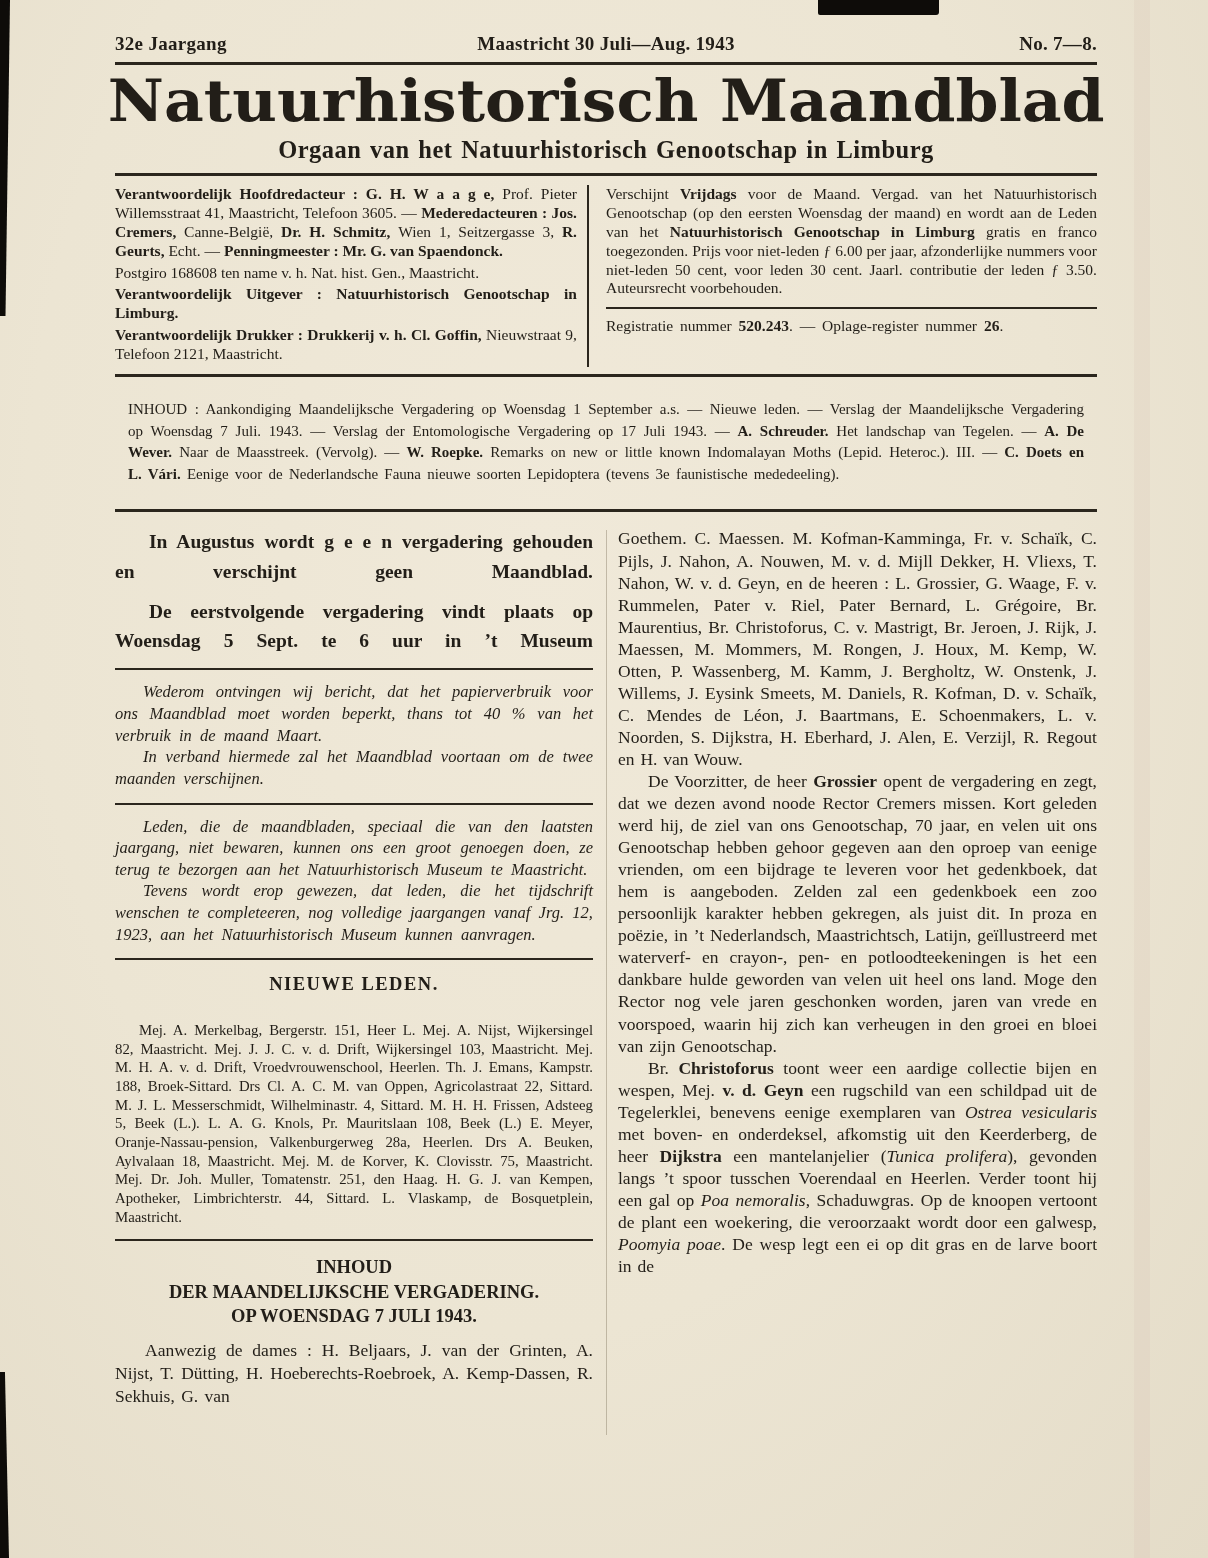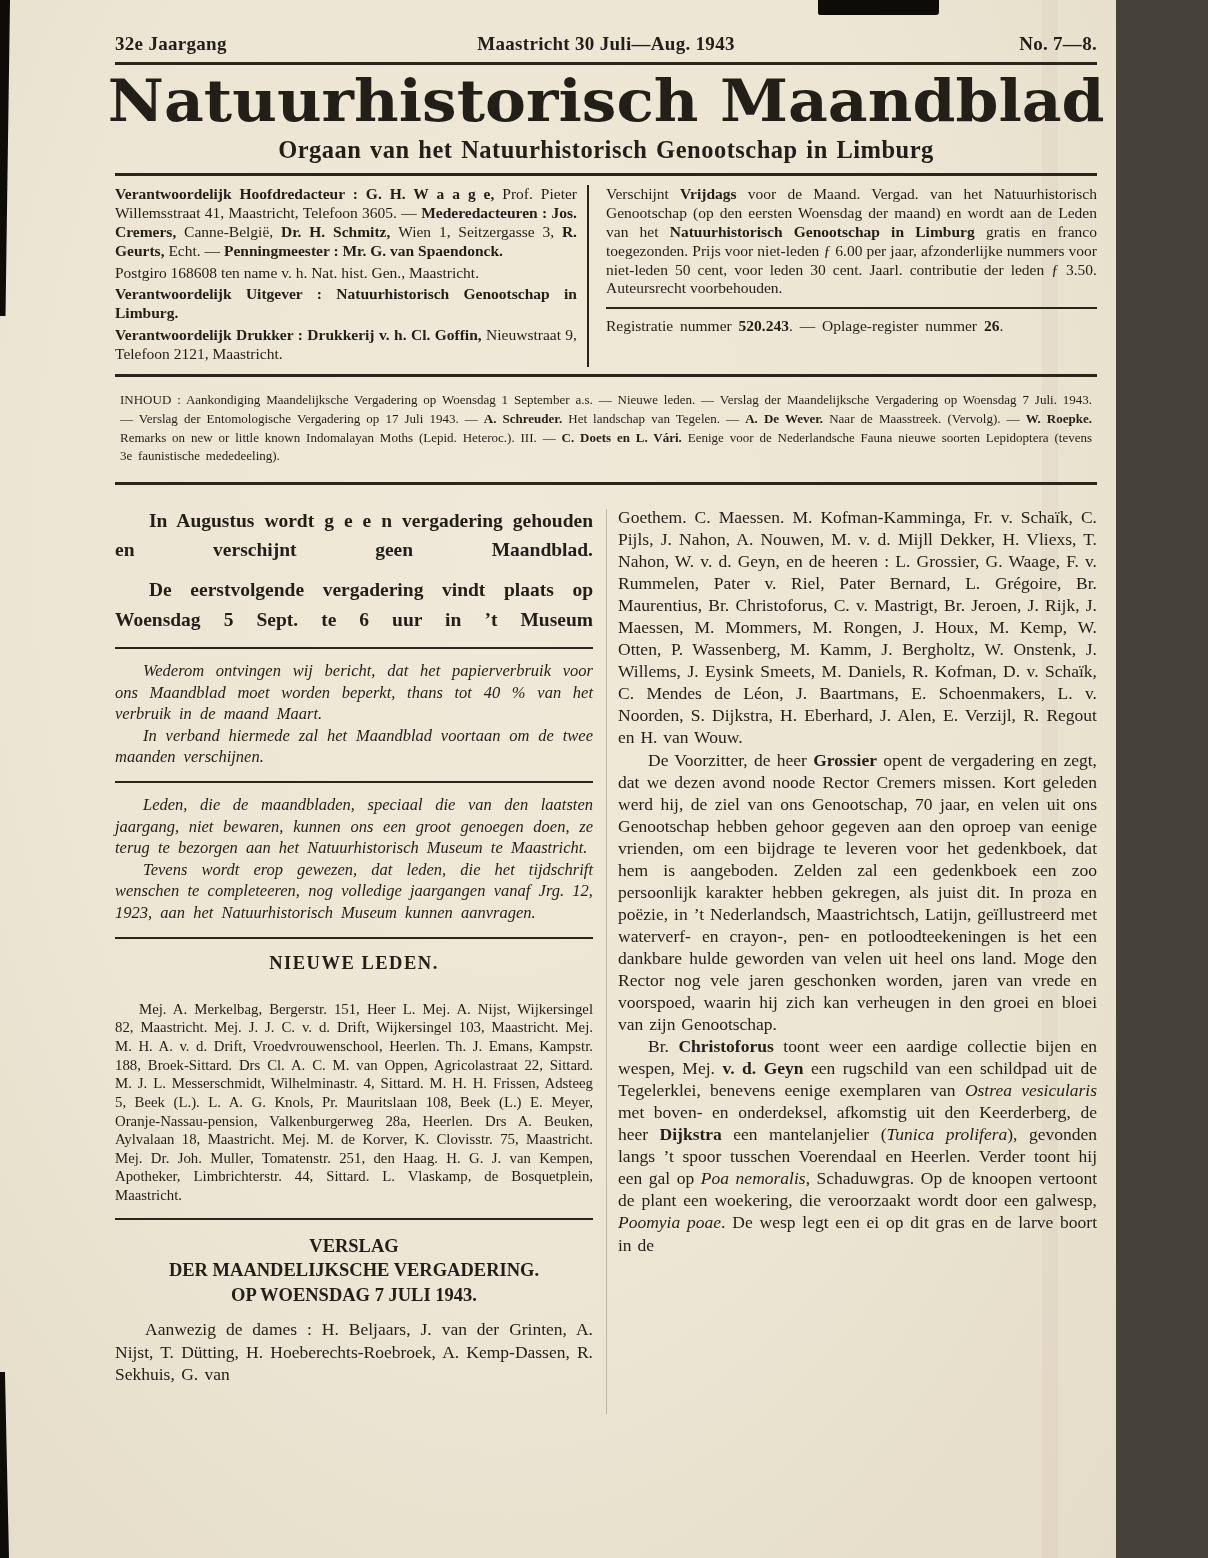--- a/index.html
+++ b/index.html
@@ -3,21 +3,21 @@
 <meta charset="utf-8">
 <style>
   :root{
     --paper:#ece5d3;
     --ink:#221e18;
     --rule:#2b261d;
   }
   html,body{margin:0;padding:0;background:#46413a;}
   .page{
     position:relative;
-    width:1116px;height:1558px;
+    width:1208px;height:1558px;
     background:radial-gradient(ellipse at 45% 35%, #f0e9d9 0%, var(--paper) 55%, #e4dcc8 100%);
     color:var(--ink);
     font-family:"Liberation Serif","DejaVu Serif",serif;
     overflow:hidden;
   }
   .scan-band{position:absolute;right:58px;top:0;bottom:0;width:16px;background:rgba(197,141,141,0.08);}
   .artifact{position:absolute;background:#0e0c09;}
   #art-left-top{left:0;top:0;width:10px;height:316px;clip-path:polygon(0 0,100% 0,55% 100%,0 100%);}
   #art-left-bottom{left:0;top:1372px;width:9px;height:186px;clip-path:polygon(0 0,55% 0,100% 100%,0 100%);}
   #art-top-bar{left:818px;top:0;width:121px;height:15px;border-radius:0 0 3px 2px;}
@@ -44,24 +44,24 @@
   .colophon{display:flex;padding:9px 0 7px;}
   .colo-left{width:462px;}
   .colo-divider{width:2px;background:var(--rule);margin-left:10px;}
   .colo-right{flex:1;padding-left:17px;}
   .colophon p{margin:0 0 3px;font-size:15.5px;line-height:1.22;text-align:justify;}
   .reg-rule{border:0;border-top:2.5px solid var(--rule);margin:9px 0 8px;}
   .registration{text-align:left !important;word-spacing:3px;}
 
   
   .inhoud{padding:10px 1px 12px;}
-  .inhoud p{margin:4px;font-size:13px;line-height:1.44;text-align:justify;word-spacing:2.5px;}
+  .inhoud p{margin:12px;font-size:15px;line-height:1.44;text-align:justify;word-spacing:2.5px;}
 
   
-  .body-cols{display:flex;padding-top:21px;}
+  .body-cols{display:flex;padding-top:15px;}
   .body-left{width:478px;}
   .body-divider{width:1px;background:rgba(100,88,64,.33);margin:3px 11px 0 13px;height:905px;align-self:flex-start;}
   .body-right{flex:1;}
 
   .announce p{margin:0;font-weight:bold;font-size:19.5px;line-height:1.5;
     text-align:justify;text-align-last:justify;word-spacing:4px;text-indent:34px;}
   .announce p + p{margin-top:11px;}
   .col-rule{border:0;border-top:2.5px solid var(--rule);margin:13px 0 11px;}
   .notice p{margin:0;font-style:italic;font-size:16.5px;line-height:1.31;text-align:justify;word-spacing:4px;text-indent:28px;}
   .section-head{margin:14px 0 26px;text-align:center;font-weight:bold;font-size:18.5px;letter-spacing:1.5px;}
@@ -137,21 +137,21 @@
         <hr class="col-rule">
         <div class="notice">
           <p>Leden, die de maandbladen, speciaal die van den laatsten jaargang, niet bewaren, kunnen ons een groot genoegen doen, ze terug te bezorgen aan het Natuurhistorisch Museum te Maastricht.</p>
           <p>Tevens wordt erop gewezen, dat leden, die het tijdschrift wenschen te completeeren, nog volledige jaargangen vanaf Jrg. 12, 1923, aan het Natuurhistorisch Museum kunnen aanvragen.</p>
         </div>
         <hr class="col-rule">
         <h2 class="section-head">NIEUWE LEDEN.</h2>
         <p class="member-list">Mej. A. Merkelbag, Bergerstr. 151, Heer L. Mej. A. Nijst, Wijkersingel 82, Maastricht. Mej. J. J. C. v. d. Drift, Wijkersingel 103, Maastricht. Mej. M. H. A. v. d. Drift, Vroedvrouwenschool, Heerlen. Th. J. Emans, Kampstr. 188, Broek-Sittard. Drs Cl. A. C. M. van Oppen, Agricolastraat 22, Sittard. M. J. L. Messerschmidt, Wilhelminastr. 4, Sittard. M. H. H. Frissen, Adsteeg 5, Beek (L.). L. A. G. Knols, Pr. Mauritslaan 108, Beek (L.) E. Meyer, Oranje-Nassau-pension, Valkenburgerweg 28a, Heerlen. Drs A. Beuken, Aylvalaan 18, Maastricht. Mej. M. de Korver, K. Clovisstr. 75, Maastricht. Mej. Dr. Joh. Muller, Tomatenstr. 251, den Haag. H. G. J. van Kempen, Apotheker, Limbrichterstr. 44, Sittard. L. Vlaskamp, de Bosquetplein, Maastricht.</p>
         <hr class="col-rule">
         <h2 class="verslag-head">
-          <div>VERSLAG</div>
+          <div>INHOUD</div>
           <div>DER MAANDELIJKSCHE VERGADERING.</div>
           <div>OP WOENSDAG 7 JULI 1943.</div>
         </h2>
         <p class="attendees">Aanwezig de dames : H. Beljaars, J. van der Grinten, A. Nijst, T. Dütting, H. Hoeberechts-Roebroek, A. Kemp-Dassen, R. Sekhuis, G. van</p>
       </div>
 
       <div class="body-divider"></div>
 
       <div class="body-right">
         <p>Goethem. C. Maessen. M. Kofman-Kamminga, Fr. v. Schaïk, C. Pijls, J. Nahon, A. Nouwen, M. v. d. Mijll Dekker, H. Vliexs, T. Nahon, W. v. d. Geyn, en de heeren : L. Grossier, G. Waage, F. v. Rummelen, Pater v. Riel, Pater Bernard, L. Grégoire, Br. Maurentius, Br. Christoforus, C. v. Mastrigt, Br. Jeroen, J. Rijk, J. Maessen, M. Mommers, M. Rongen, J. Houx, M. Kemp, W. Otten, P. Wassenberg, M. Kamm, J. Bergholtz, W. Onstenk, J. Willems, J. Eysink Smeets, M. Daniels, R. Kofman, D. v. Schaïk, C. Mendes de Léon, J. Baartmans, E. Schoenmakers, L. v. Noorden, S. Dijkstra, H. Eberhard, J. Alen, E. Verzijl, R. Regout en H. van Wouw.</p>

